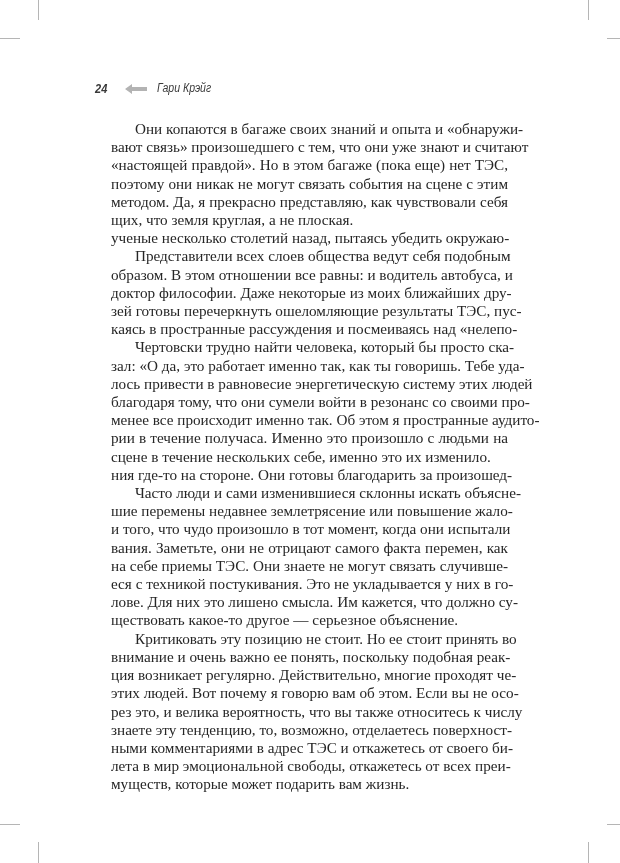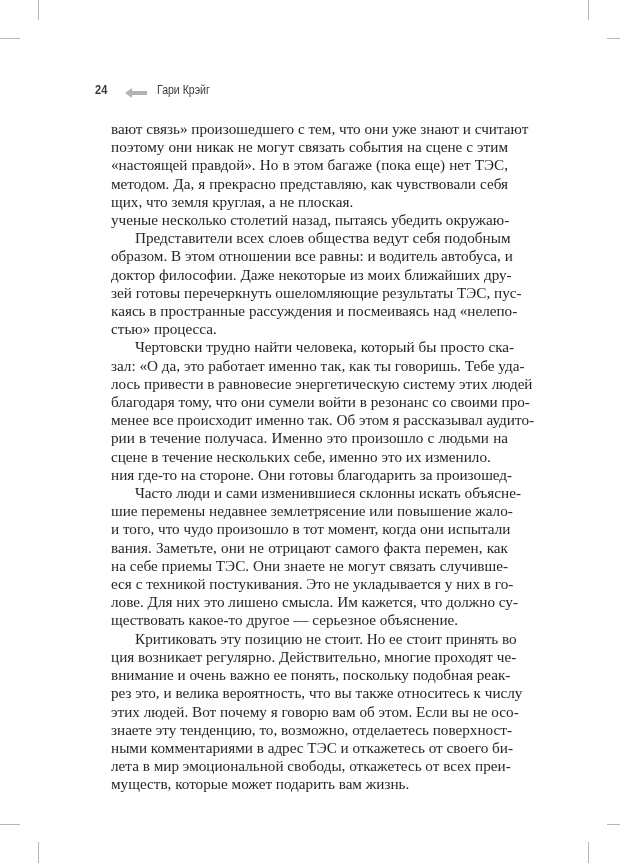--- a/index.html
+++ b/index.html
@@ -3,22 +3,23 @@
 <meta charset="utf-8">
 <style>
   html, body { margin: 0; padding: 0; }
   body {
     width: 620px; height: 863px; background: #ffffff; position: relative; overflow: hidden;
     font-family: "DejaVu Serif", "Liberation Serif", serif; color: #2a2a2a;
   }
   .crop { position: absolute; background: #b5b5b5; }
   .header {
     position: absolute; left: 95px; top: 81px; height: 16px;
-    display: flex; align-items: flex-end;
+    display: flex; align-items: flex-start;
     font-family: "Liberation Sans", "DejaVu Sans", sans-serif;
+    font-style: italic;
   }
   .page-num { font-weight: bold; font-size: 13px; color: #3a3a3a; transform: scaleX(0.85); transform-origin: left; width: 22px; }
   .arrow { width: 22px; height: 12px; margin-left: 8px; margin-right: 10px; display: inline-block; }
   .author { font-size: 12px; color: #3a3a3a; transform: scaleX(0.88); transform-origin: left; white-space: nowrap; }
   .body-text {
     position: absolute; left: 111px; top: 120px; width: 397px;
     font-family: "Liberation Serif", "DejaVu Serif", serif;
     font-size: 15.2px; line-height: 18.2px; color: #262626;
     text-align: justify; hyphens: manual;
   }
@@ -43,59 +44,59 @@
   <span class="arrow">
     <svg width="22" height="12" viewBox="0 0 22 12">
       <polygon points="0,6 7,1 7,4 22,4 22,8 7,8 7,11" fill="#b3b3b3"></polygon>
     </svg>
   </span>
   <span class="author">Гари Крэйг</span>
 </div>
 
 <div class="body-text" id="body">
     <div>
+      <span class="line indent">Они копаются в багаже своих знаний и опыта и «обнаружи-</span>
       <span class="line">вают связь» произошедшего с тем, что они уже знают и считают</span>
+      <span class="line">«настоящей правдой». Но в этом багаже (пока еще) нет ТЭС,</span>
       <span class="line">поэтому они никак не могут связать события на сцене с этим</span>
-      <span class="line">«настоящей правдой». Но в этом багаже (пока еще) нет ТЭС,</span>
       <span class="line">методом. Да, я прекрасно представляю, как чувствовали себя</span>
       <span class="line last">щих, что земля круглая, а не плоская.</span>
       <span class="line">ученые несколько столетий назад, пытаясь убедить окружаю-</span>
     </div>
     <div>
       <span class="line indent">Представители всех слоев общества ведут себя подобным</span>
       <span class="line">образом. В этом отношении все равны: и водитель автобуса, и</span>
       <span class="line">доктор философии. Даже некоторые из моих ближайших дру-</span>
       <span class="line">зей готовы перечеркнуть ошеломляющие результаты ТЭС, пус-</span>
       <span class="line">каясь в пространные рассуждения и посмеиваясь над «нелепо-</span>
-      <span class="line last">стью» процесса.</span>
     </div>
     <div>
       <span class="line indent">Чертовски трудно найти человека, который бы просто ска-</span>
       <span class="line">зал: «О да, это работает именно так, как ты говоришь. Тебе уда-</span>
       <span class="line">лось привести в равновесие энергетическую систему этих людей</span>
       <span class="line">благодаря тому, что они сумели войти в резонанс со своими про-</span>
-      <span class="line">менее все происходит именно так. Об этом я рассказывал аудито-</span>
+      <span class="line">менее все происходит именно так. Об этом я пространные аудито-</span>
       <span class="line">рии в течение получаса. Именно это произошло с людьми на</span>
       <span class="line last">сцене в течение нескольких себе, именно это их изменило.</span>
     </div>
     <div>
       <span class="line">ния где-то на стороне. Они готовы благодарить за произошед-</span>
       <span class="line indent">Часто люди и сами изменившиеся склонны искать объясне-</span>
       <span class="line">шие перемены недавнее землетрясение или повышение жало-</span>
       <span class="line">и того, что чудо произошло в тот момент, когда они испытали</span>
       <span class="line">вания. Заметьте, они не отрицают самого факта перемен, как</span>
       <span class="line">на себе приемы ТЭС. Они знаете не могут связать случивше-</span>
       <span class="line">еся с техникой постукивания. Это не укладывается у них в го-</span>
       <span class="line">лове. Для них это лишено смысла. Им кажется, что должно су-</span>
       <span class="line last">ществовать какое-то другое — серьезное объяснение.</span>
     </div>
     <div>
       <span class="line indent">Критиковать эту позицию не стоит. Но ее стоит принять во</span>
+      <span class="line">внимание и очень важно ее понять, поскольку подобная реак-</span>
       <span class="line">ция возникает регулярно. Действительно, многие проходят че-</span>
-      <span class="line">внимание и очень важно ее понять, поскольку подобная реак-</span>
+      <span class="line">этих людей. Вот почему я говорю вам об этом. Если вы не осо-</span>
       <span class="line">рез это, и велика вероятность, что вы также относитесь к числу</span>
-      <span class="line">этих людей. Вот почему я говорю вам об этом. Если вы не осо-</span>
       <span class="line">знаете эту тенденцию, то, возможно, отделаетесь поверхност-</span>
       <span class="line">ными комментариями в адрес ТЭС и откажетесь от своего би-</span>
       <span class="line">лета в мир эмоциональной свободы, откажетесь от всех преи-</span>
       <span class="line last">муществ, которые может подарить вам жизнь.</span>
     </div>
   </div>
 
 </body></html>

